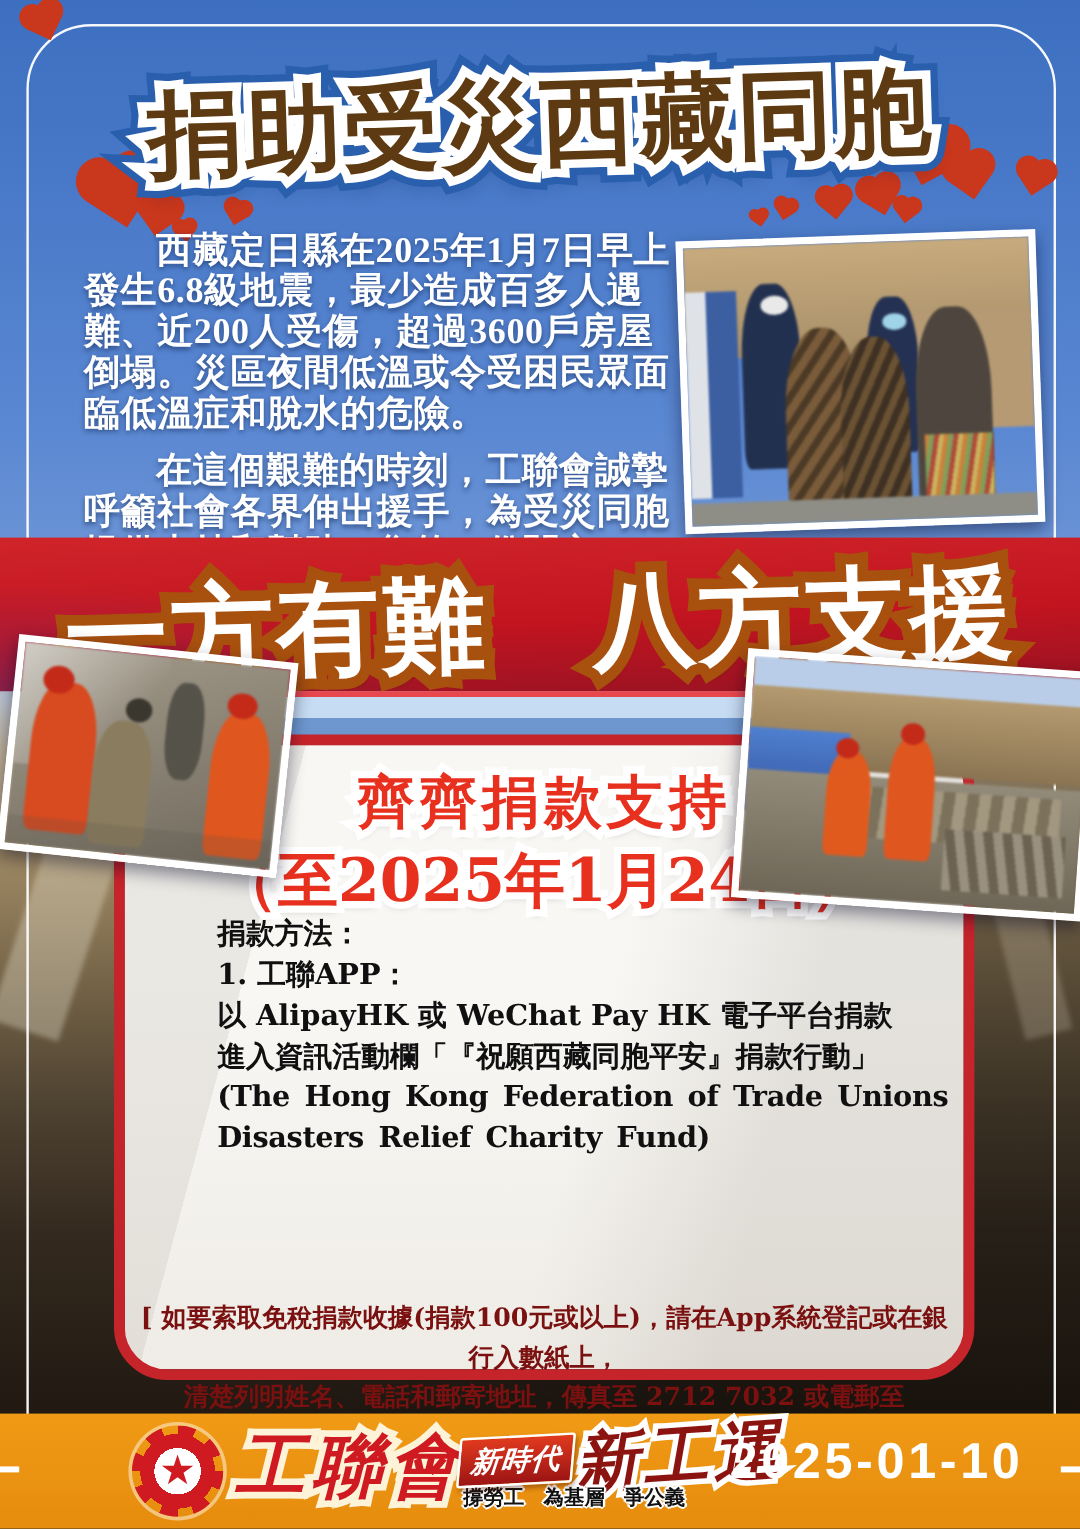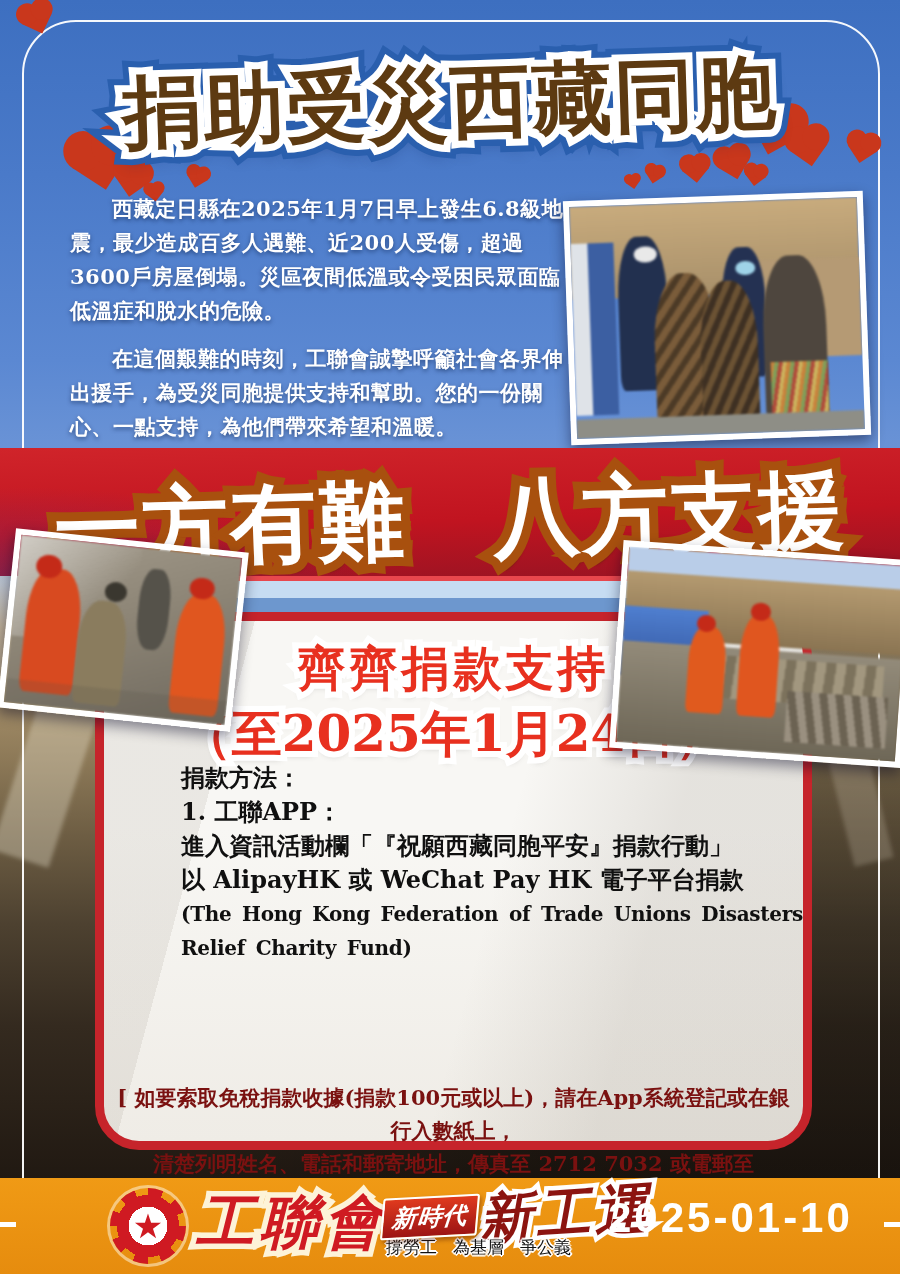--- a/index.html
+++ b/index.html
@@ -26,22 +26,22 @@
   .layers>span{grid-area:1/1;white-space:nowrap;}
   
   .title-wrap{position:absolute;left:0;top:50px;width:900px;z-index:3;display:flex;justify-content:center;
        transform:rotate(-1.8deg);}
   .title-wrap span{font-size:80px;font-weight:900;letter-spacing:2px;}
   .title-blue{-webkit-text-stroke:26px #2a5fae;color:#2a5fae;text-shadow:0 10px 16px rgba(10,30,80,.45);}
   .title-white{-webkit-text-stroke:14px #ffffff;color:#fff;}
   .title-fill{color:#5d3a11;}
   
   .intro{position:absolute;left:70px;top:192px;width:494px;z-index:3;color:#fff;
-       font-size:21px;font-weight:bold;line-height:34px;letter-spacing:.5px;
-       text-shadow:0 2px 4px rgba(8,28,70,.55);}
+       font-size:30px;font-weight:bold;line-height:34px;letter-spacing:.5px;
+       text-shadow:0 2px 4px rgba(8,28,70,.55);font-family:Liberation Serif, serif;}
   .intro p{margin:0 0 14px 0;text-indent:2em;}
   
   .photo{position:absolute;border:6px solid #fff;box-shadow:0 6px 14px rgba(0,0,30,.45);
        overflow:hidden;z-index:6;}
   .photo .el{position:absolute;filter:blur(1px);}
   .photo-intro{left:567px;top:196px;width:288px;height:232px;transform:rotate(-2deg);z-index:3;}
   .photo-left{left:6px;top:540px;width:222px;height:168px;transform:rotate(6deg);}
   .photo-right{left:616px;top:550px;width:280px;height:196px;transform:rotate(4deg);}
   
   .band{position:absolute;left:0;top:448px;width:900px;height:128px;z-index:4;
@@ -67,21 +67,21 @@
   .headline span{font-weight:900;}
   .hl1 span{font-size:48px;letter-spacing:4px;}
   .hl2 span{font-size:50px;letter-spacing:0px;}
   .hl-stroke{-webkit-text-stroke:12px #ffffff;color:#fff;text-shadow:0 4px 6px rgba(60,60,60,.35);}
   .hl-fill{color:#e8301f;}
   .methods{position:absolute;left:42px;top:140px;width:640px;color:#101010;
        font-weight:bold;font-size:24px;line-height:34px;margin-left:35px;}
   .methods .row{margin:0;}
   .mt6{margin-top:6px;} .mt4{margin-top:4px;} .mt22{margin-top:22px;} .mt24{margin-top:24px;}
   .ind28{margin-left:28px;} .ind20{margin-left:20px;}
-  .eng{font-size:20px;letter-spacing:-.3px;word-spacing:4px;}
+  .eng{font-size:24px;letter-spacing:-.3px;word-spacing:4px;}
   .note{position:absolute;left:10px;right:10px;top:460px;text-align:center;color:#7a1110;
        font-size:21px;font-weight:bold;line-height:33px;}
   
   .footer{position:absolute;left:0;top:1178px;width:900px;height:96px;z-index:7;
        background:linear-gradient(180deg,#f09a15,#e68c0e);}
   .dash{position:absolute;height:5px;width:16px;background:#fff;top:44px;}
   .gear{position:absolute;left:110px;top:10px;width:76px;height:76px;border-radius:50%;
        background:
         radial-gradient(circle at 50% 50%,#ffffff 0 36%,#cf1a22 36% 58%,transparent 58%),
         repeating-conic-gradient(#cf1a22 0deg 24deg,transparent 24deg 45deg);
@@ -95,21 +95,21 @@
   .era-badge{position:absolute;left:382px;top:18px;width:92px;height:38px;z-index:2;
        background:linear-gradient(180deg,#e03a1e,#9c1414);border:2px solid #fff;border-radius:3px;
        transform:skewX(-8deg) rotate(-3deg);display:flex;align-items:center;justify-content:center;
        box-shadow:2px 3px 4px rgba(80,20,0,.4);}
   .era-badge span{color:#fff;font-weight:900;font-style:italic;font-size:24px;letter-spacing:1px;}
   .movement-wrap{position:absolute;left:478px;top:0px;transform:rotate(-4deg);}
   .movement-wrap span{font-size:54px;font-weight:900;font-style:italic;letter-spacing:4px;}
   .mov-stroke{-webkit-text-stroke:9px #ffffff;color:#fff;}
   .mov-fill{color:#8c1410;}
   .slogans{position:absolute;left:386px;top:58px;display:flex;gap:16px;}
-  .slogans span{font-size:17px;font-weight:400;color:#111;font-family:"DejaVu Sans",sans-serif;
+  .slogans span{font-size:17px;font-weight:700;color:#111;font-family:"DejaVu Sans",sans-serif;
        text-shadow:-2px 0 #fff,2px 0 #fff,0 -2px #fff,0 2px #fff,-1px -1px #fff,1px 1px #fff,-1px 1px #fff,1px -1px #fff;}
   .date{position:absolute;left:608px;top:16px;color:#fff;font-size:42px;font-weight:bold;
        font-family:"Liberation Sans","DejaVu Sans",sans-serif;letter-spacing:3px;}
 </style>
 </head>
 <body>
 
 <div class="poster">
 
   <div class="sky"></div>
@@ -178,22 +178,22 @@
       </div>
       <div class="layers hl2">
         <span class="hl-stroke">（至2025年1月24日）</span>
         <span class="hl-fill">（至2025年1月24日）</span>
       </div>
     </div>
 
     <div class="methods">
       <div class="row">捐款方法：</div>
       <div class="row mt6">1. 工聯APP：</div>
+      <div class="row mt4 ind28">以 AlipayHK 或 WeChat Pay HK 電子平台捐款</div>
       <div class="row mt4 ind28">進入資訊活動欄「『祝願西藏同胞平安』捐款行動」</div>
-      <div class="row mt4 ind28">以 AlipayHK 或 WeChat Pay HK 電子平台捐款</div>
       <div class="row mt4 ind20 eng">(The Hong Kong Federation of Trade Unions Disasters Relief Charity Fund)</div>
     </div>
 
     <div class="note">
       <div>[ 如要索取免稅捐款收據(捐款100元或以上)，請在App系統登記或在銀行入數紙上，</div>
       <div>清楚列明姓名、電話和郵寄地址，傳真至 2712 7032 或電郵至 account@ftu.org.hk ]</div>
     </div>
   </div>
 
   <div class="photo photo-left">

